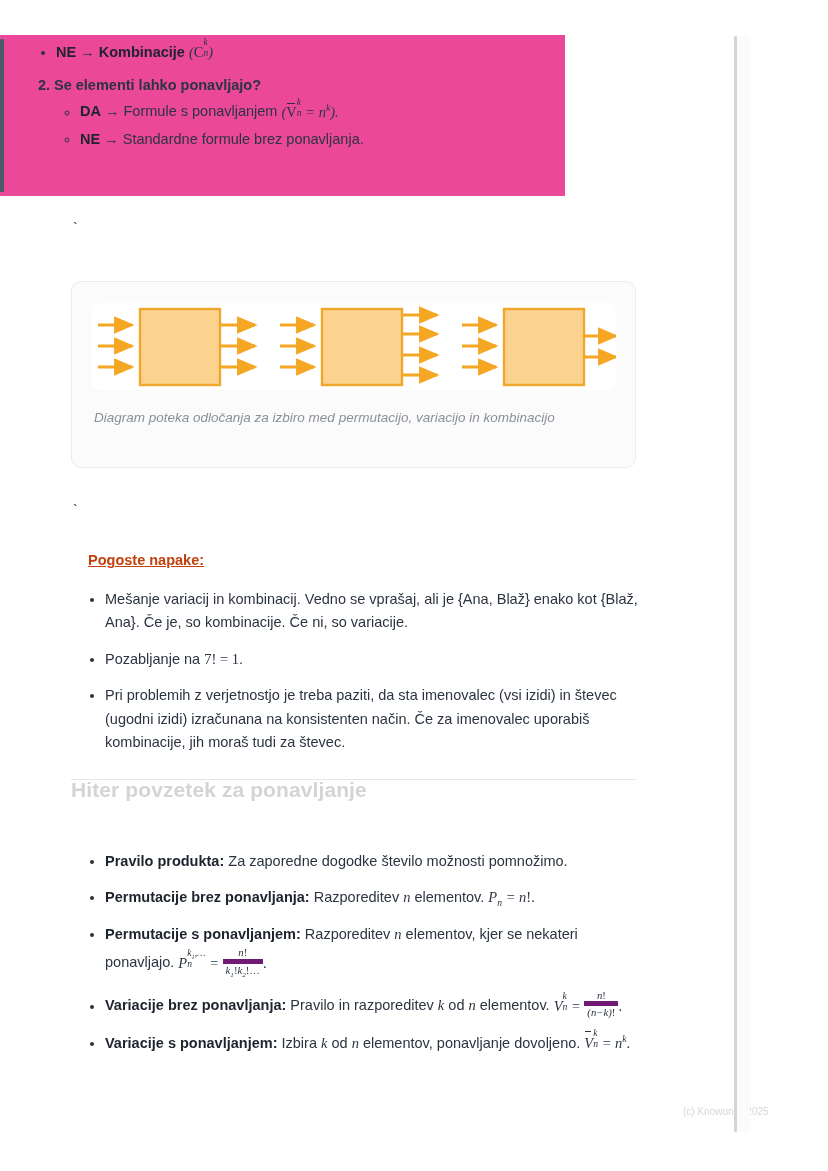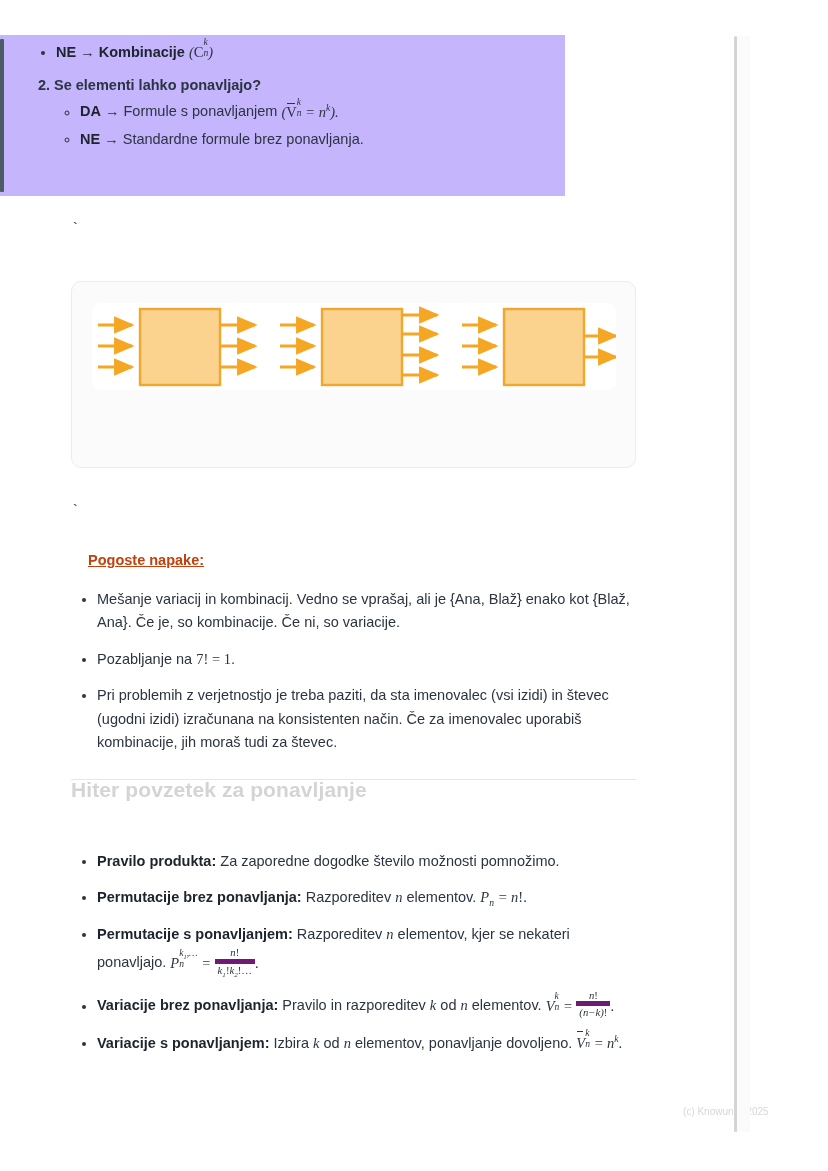--- a/index.html
+++ b/index.html
@@ -30,21 +30,21 @@
     width: 565px;
   }
 
   
   .callout {
     position: absolute;
     left: 0;
     top: 35px;
     width: 565px;
     height: 161px;
-    background: #c4b5fd;
+    background: #ec4899;
     box-sizing: border-box;
   }
   .callout-bar {
     position: absolute;
     left: 0; top: 4px;
     width: 4px; height: 153px;
     background: #4d5a68;
     border-radius: 1px;
   }
 
@@ -182,21 +182,21 @@
     position: absolute;
     left: 0;
     top: 779px;
     width: 565px;
     height: 1px;
     background: #e6e6e8;
   }
 
   .list-block {
     position: absolute;
-    left: 0;
+    left: 8px;
     width: 565px;
   }
   .list-block ul {
     margin: 0;
     padding-left: 26px;
     list-style: disc;
   }
   .list-block ul > li {
     font-size: 14.5px;
     line-height: 1.62;
@@ -311,20 +311,21 @@
           <g>
             <line x1="370" y1="22" x2="404" y2="22" stroke="#F5A623" stroke-width="3.2" marker-end="url(#ah)"></line>
             <line x1="370" y1="43" x2="404" y2="43" stroke="#F5A623" stroke-width="3.2" marker-end="url(#ah)"></line>
             <line x1="370" y1="64" x2="404" y2="64" stroke="#F5A623" stroke-width="3.2" marker-end="url(#ah)"></line>
             <rect x="412" y="6" width="80" height="76" fill="#FBD28E" stroke="#EFA72E" stroke-width="2.4"></rect>
             <line x1="492" y1="33" x2="524" y2="33" stroke="#F5A623" stroke-width="3.2" marker-end="url(#ah)"></line>
             <line x1="492" y1="54" x2="524" y2="54" stroke="#F5A623" stroke-width="3.2" marker-end="url(#ah)"></line>
           </g>
         </svg>
       </div>
+      <div class="figure-caption">Diagram poteka odločanja za izbiro med permutacijo, variacijo in kombinacijo</div>
     </div>
 
     <span class="tick" style="top:503px;">`</span>
 
     <div class="h-bold" style="top:552px;">Pogoste napake:</div>
 
     <div class="list-block" style="top:588px;">
       <ul>
         <li>Mešanje variacij in kombinacij. Vedno se vprašaj, ali je {Ana, Blaž} enako kot {Blaž, Ana}. Če je, so kombinacije. Če ni, so variacije.</li>
         <li><span>Pozabljanje na </span><span class="math"><span class="up">7! = 1</span></span><span>.</span></li>

